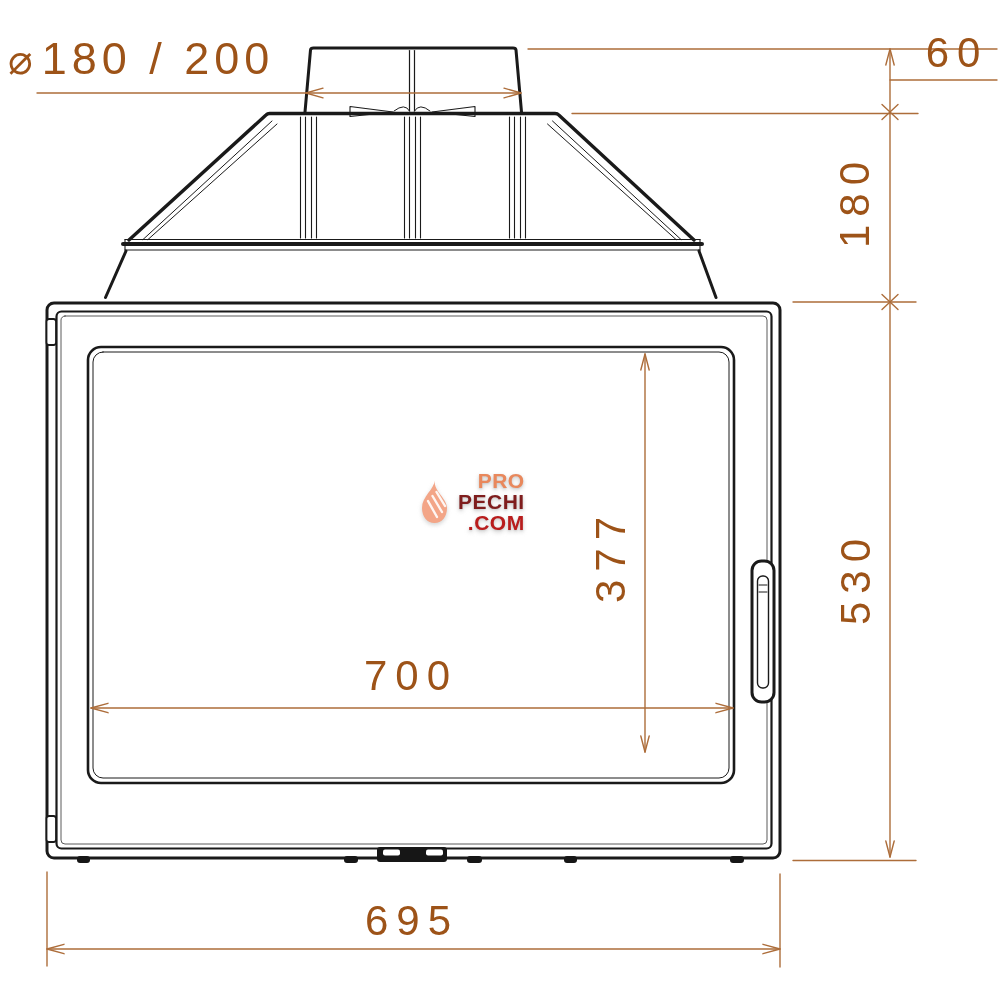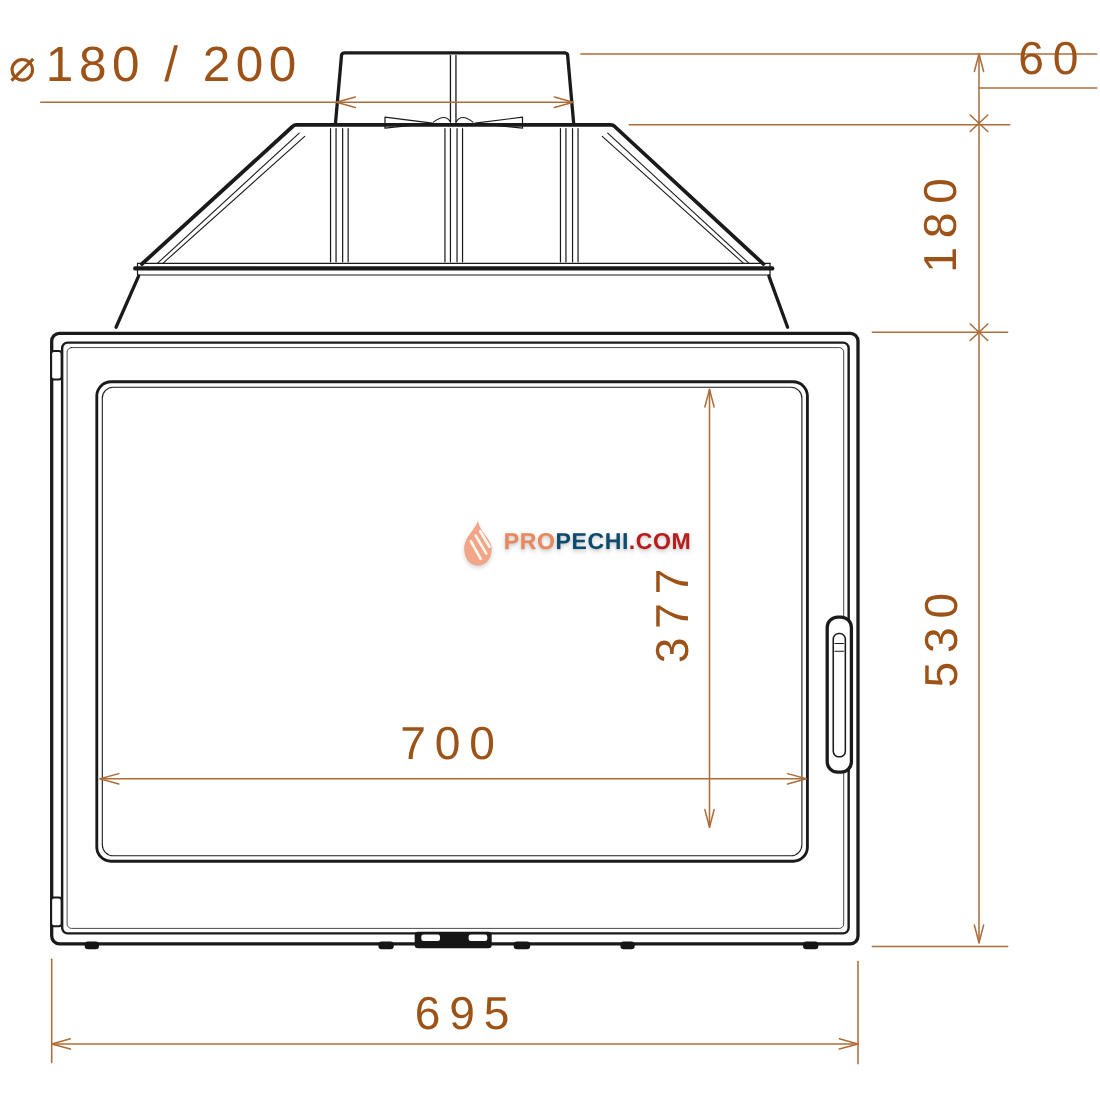--- a/index.html
+++ b/index.html
@@ -21,21 +21,21 @@
   .flue-label .phi{font-family:"DejaVu Sans",sans-serif;font-size:41px;margin-right:4px;font-weight:300;}
   .watermark{
     position:absolute;left:418px;top:470px;display:flex;align-items:center;gap:7px;
     filter:drop-shadow(0 2px 2px rgba(130,130,130,.35));
   }
   .watermark .wm-text{
     font-size:21px;font-weight:bold;letter-spacing:.5px;line-height:1;
     text-shadow:0 1px 2px rgba(150,150,150,.35);
   }
   .wm-pro{color:#e9885c;}
-  .wm-pechi{color:#0c4a6e;}
+  .wm-pechi{color:#7f1d1d;}
   .wm-dom{color:#b91c1c;}
 </style>
 </head>
 <body>
 
 <div class="canvas">
 
   <svg class="linework" width="1000" height="1000" viewBox="0 0 1000 1000">
 
     <g stroke="#1a1a1a" fill="none" stroke-linecap="round" stroke-linejoin="round">
@@ -161,27 +161,27 @@
   <div class="dim center" style="left:957px;top:53px;">60</div>
 
   <div class="dim vert" style="left:855px;top:201px;">180</div>
 
   <div class="dim vert" style="left:856px;top:578px;">530</div>
 
   <div class="dim vert" style="left:611px;top:556px;">377</div>
 
   <div class="dim center" style="left:411px;top:676px;">700</div>
 
-  <div class="dim center" style="left:412px;top:921px;margin-left:12px;">695</div>
+  <div class="dim center" style="left:412px;top:921px;">695</div>
 
   <div class="watermark">
     <svg width="33" height="45" viewBox="0 0 33 45">
       <path d="M16.5,1 C17,10 4,17 4,29 C4,38 9.5,44 16.5,44 C23.5,44 29,38 29,29 C29,19 16,13 16.5,1 Z" fill="#f3a587"></path>
       <path d="M10,22 L19,38 M14.5,17 L24,33 M18.5,13 L27,27" stroke="#ffffff" stroke-width="2.4" fill="none" stroke-linecap="round" opacity="0.9"></path>
     </svg>
-    <div style="display:flex;align-items:center;">
+    <div style="display:flex;align-items:flex-end;flex-direction:column;">
       <span class="wm-text wm-pro">PRO</span>
         <span class="wm-text wm-pechi">PECHI</span>
         <span class="wm-text wm-dom">.COM</span>
     </div>
   </div>
 
 </div>
 
 </body></html>

